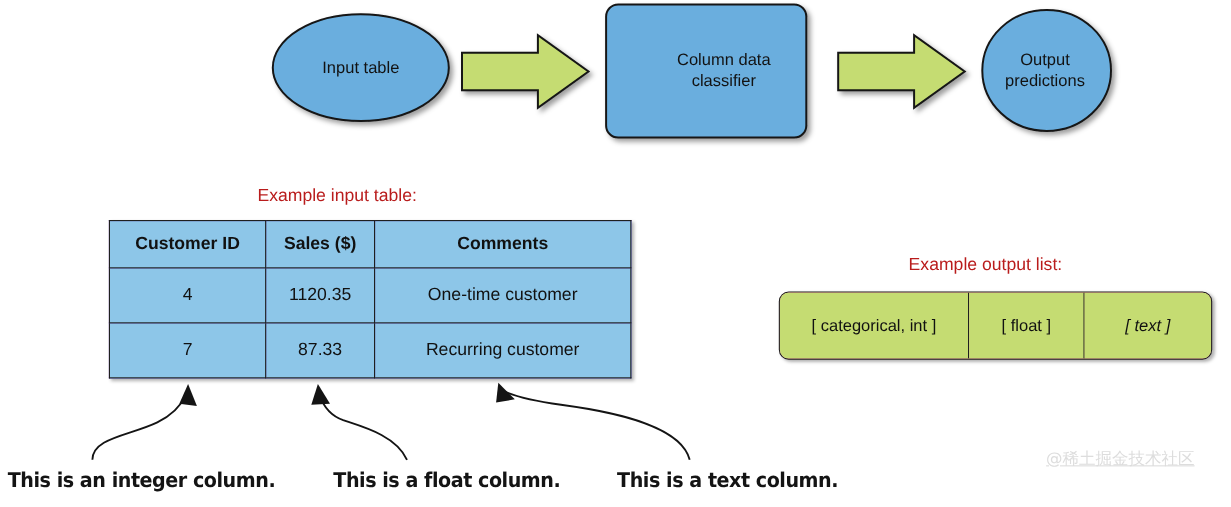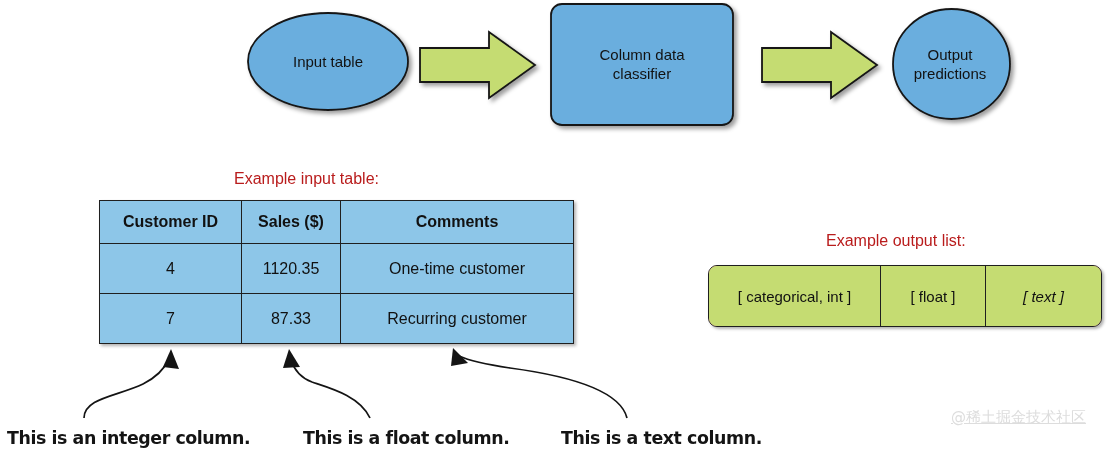--- a/index.html
+++ b/index.html
@@ -33,21 +33,21 @@
   }
   .node-label {
     position: absolute;
     text-align: center;
     font-size: 15px;
     line-height: 19px;
     color: #121212;
     white-space: pre-line;
   }
   #input-table-label  { left: 248px; top: 52px;  width: 160px; }
-  #classifier-label   { left: 551px; top: 45px;  width: 182px; }
+  #classifier-label   { left: 551px; top: 45px;  width: 182px; padding-left: 16px; }
   #output-label       { left: 893px; top: 45px;  width: 114px; }
 
   
   .section-caption {
     position: absolute;
     font-size: 16px;
     color: #b91c1c;
     white-space: nowrap;
   }
   #input-table-caption  { left: 234px; top: 170px; }

